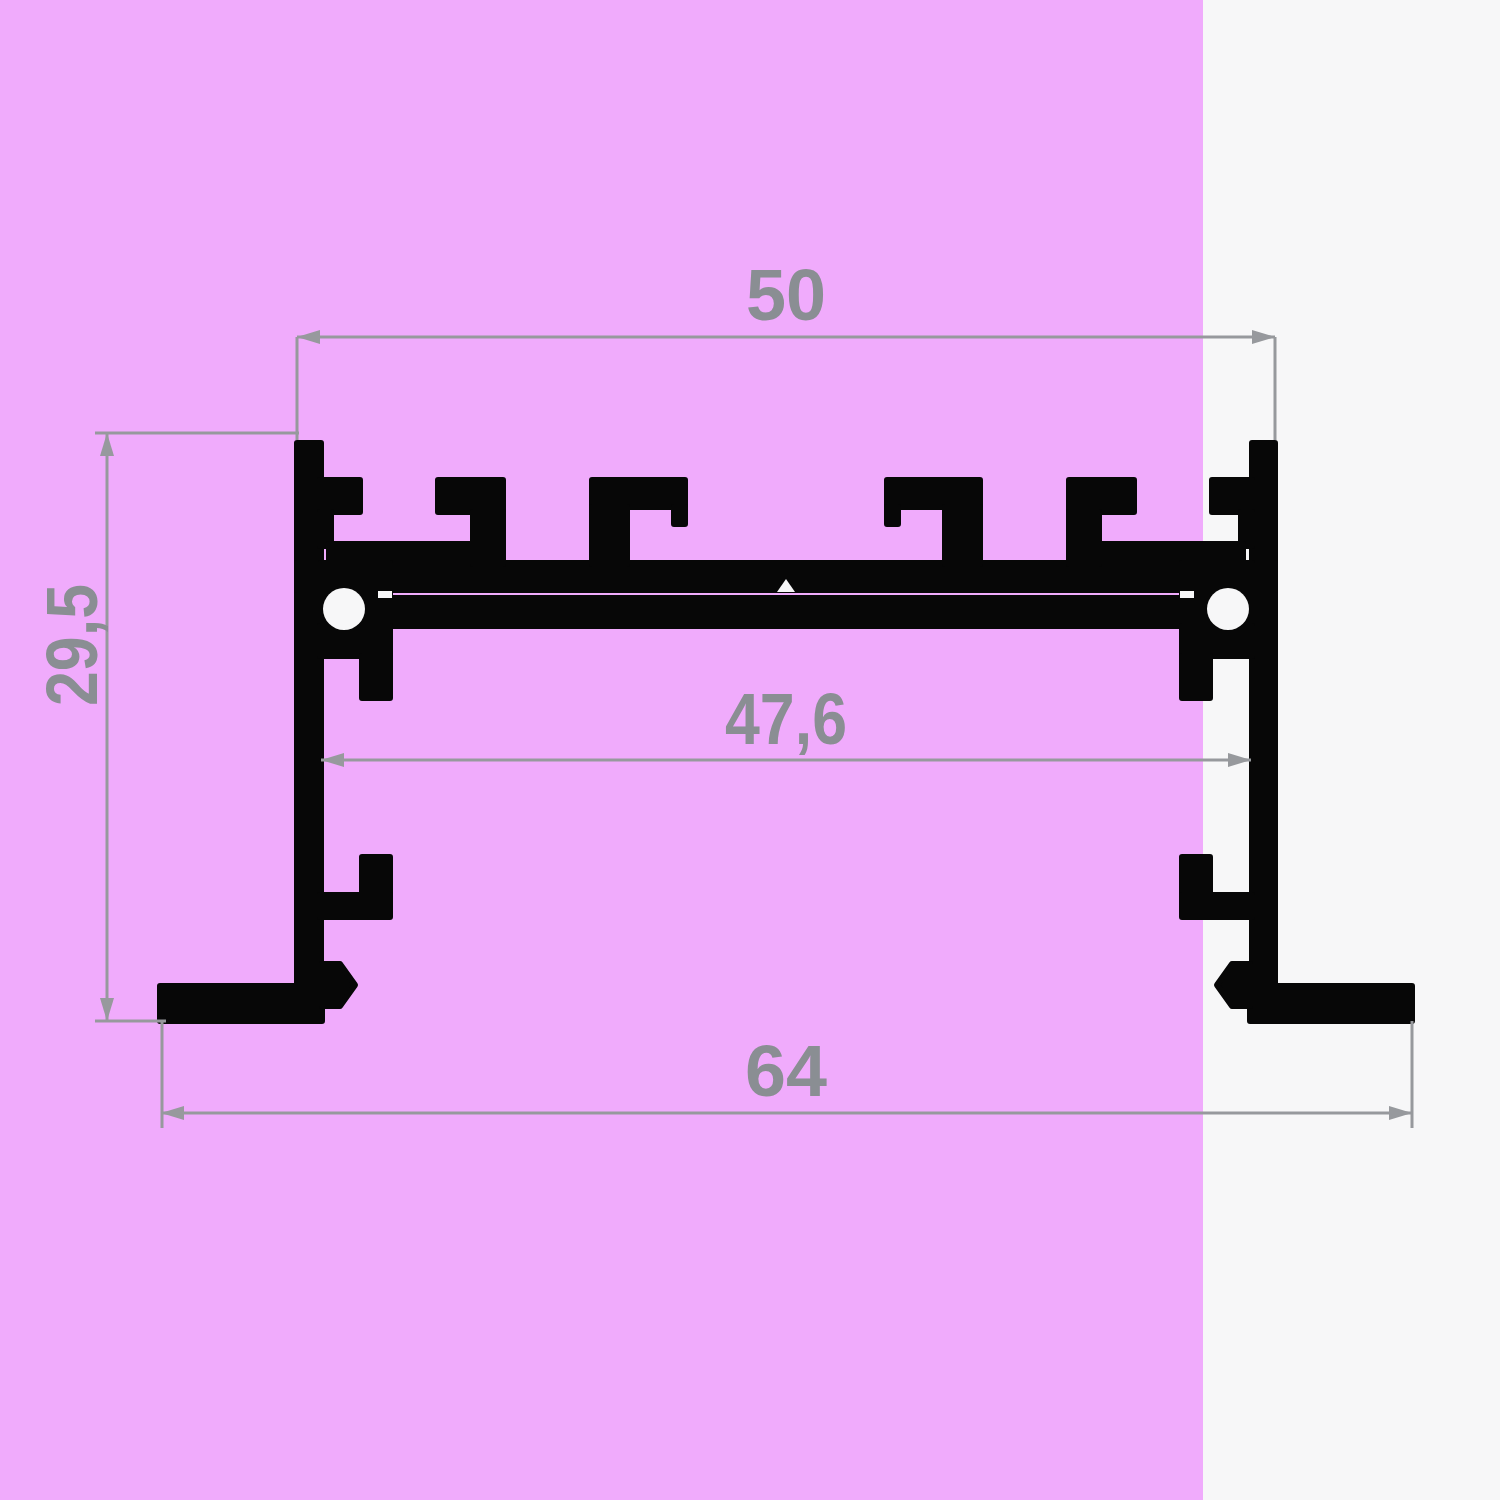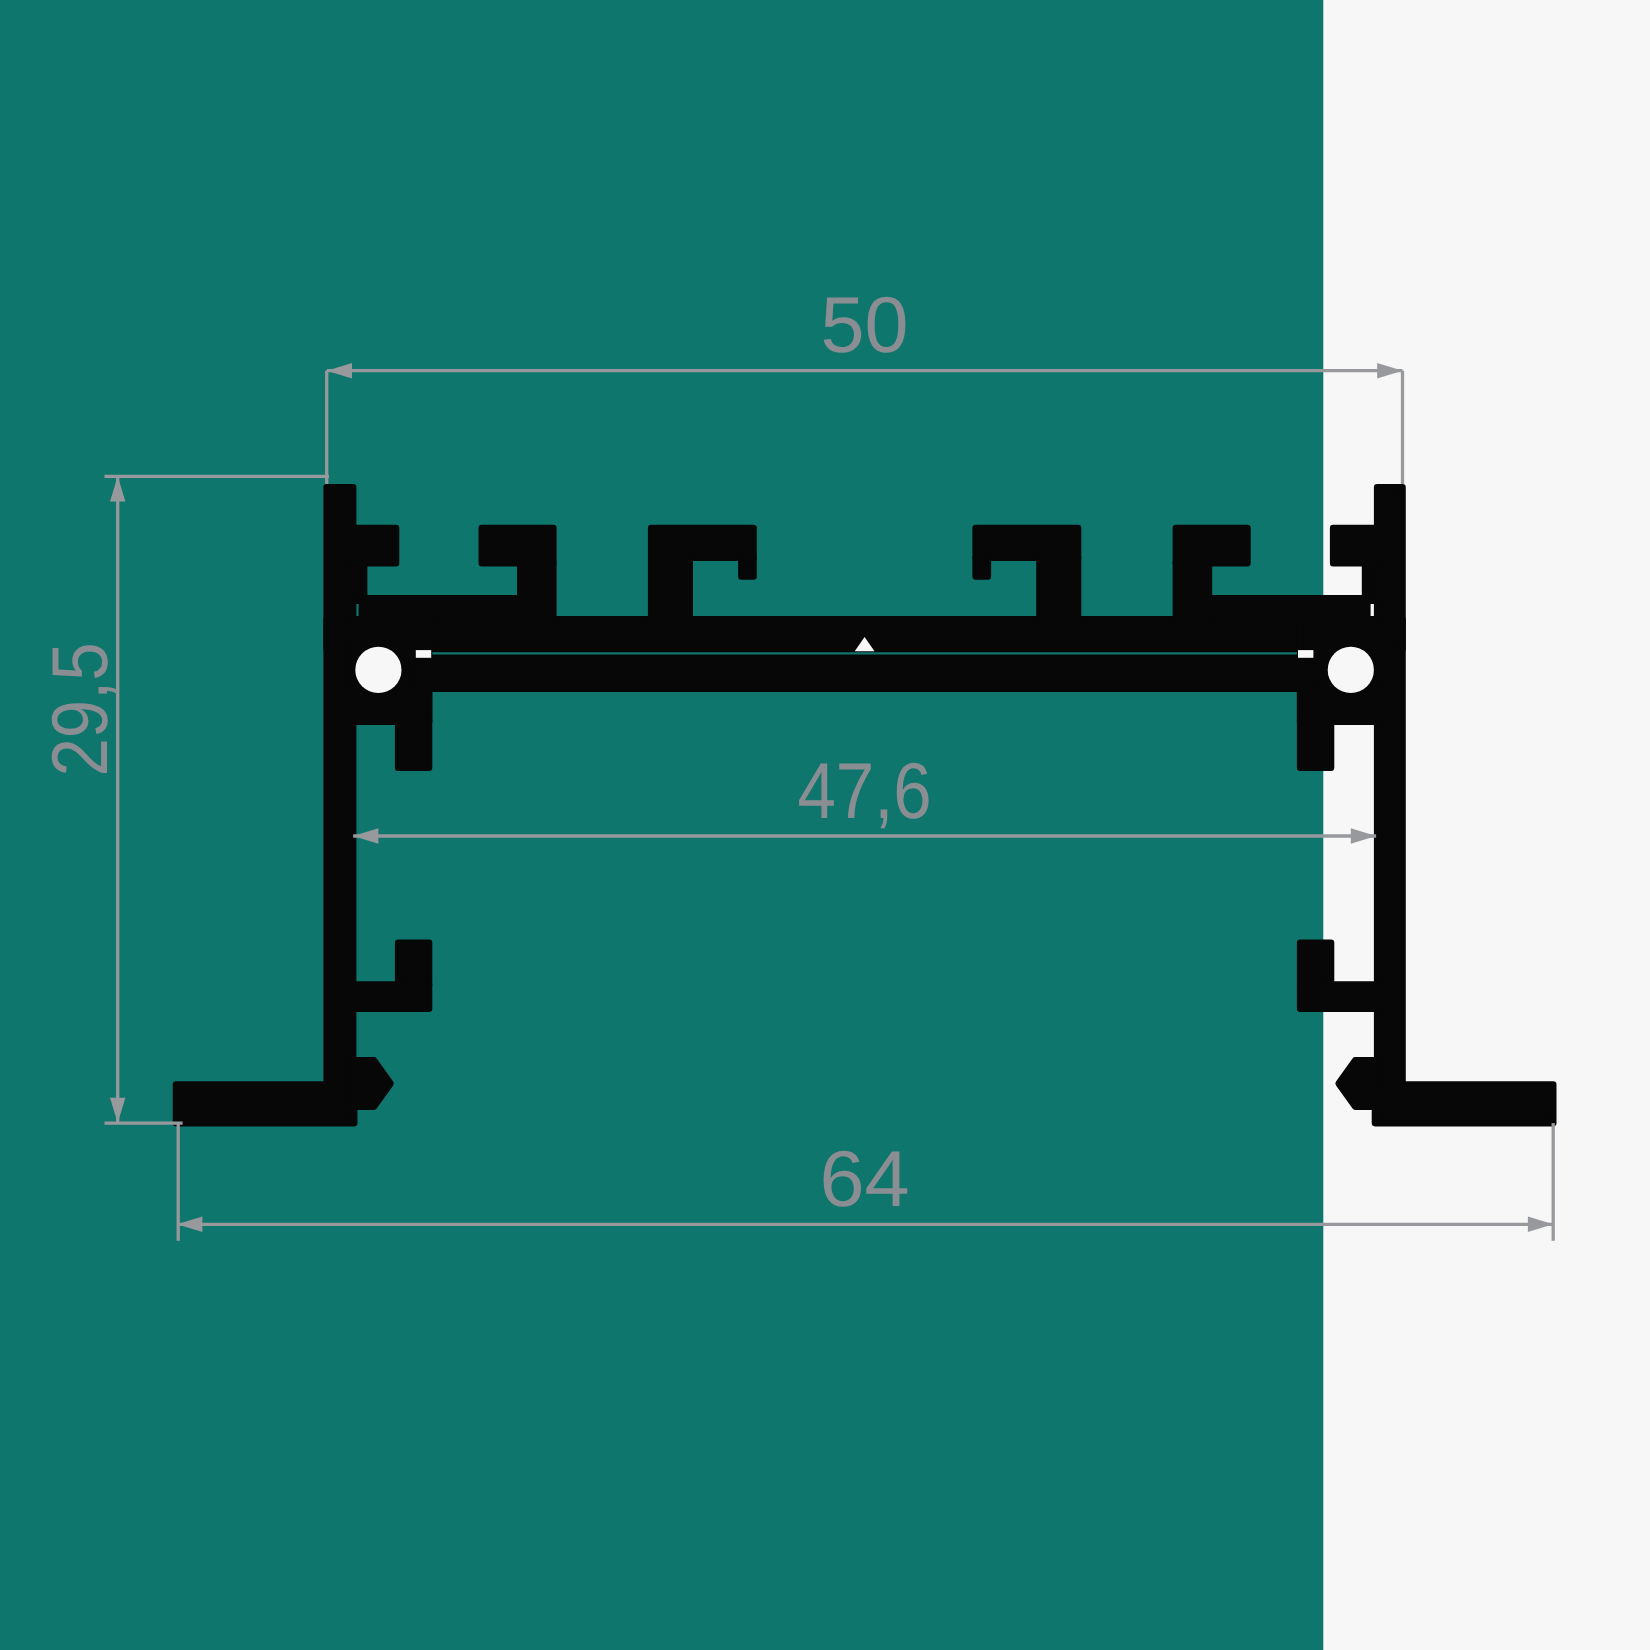--- a/index.html
+++ b/index.html
@@ -4,21 +4,22 @@
 <style>
   html,body{margin:0;padding:0;}
   body{
     width:1500px;height:1500px;
     background:#f7f7f8;
     font-family:"Liberation Sans", sans-serif;
     overflow:hidden;
   }
   .canvas{
     position:relative;width:1203px;height:1500px;
-    background:#0f766e;
+    background:#f0abfc;
+    font-weight:bold;
   }
   svg{display:block;}
   .m{ fill:#070707; stroke:#070707; stroke-width:6; stroke-linejoin:round; stroke-linecap:round; }
   .carve{ fill:#f7f7f8; stroke:none; }
   .dline{ stroke:#97999d; stroke-width:3; fill:none; }
   .dhead{ fill:#97999d; stroke:none; }
   .dtext{
     fill:#8a8e93;
     font-family:"Liberation Sans", sans-serif;
     font-size:72px;

